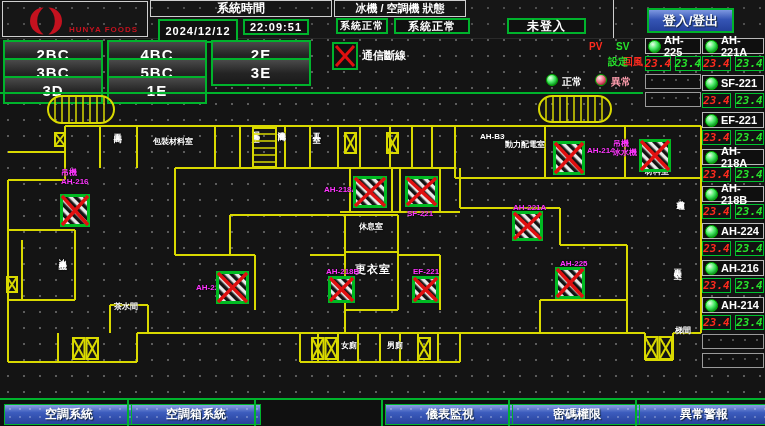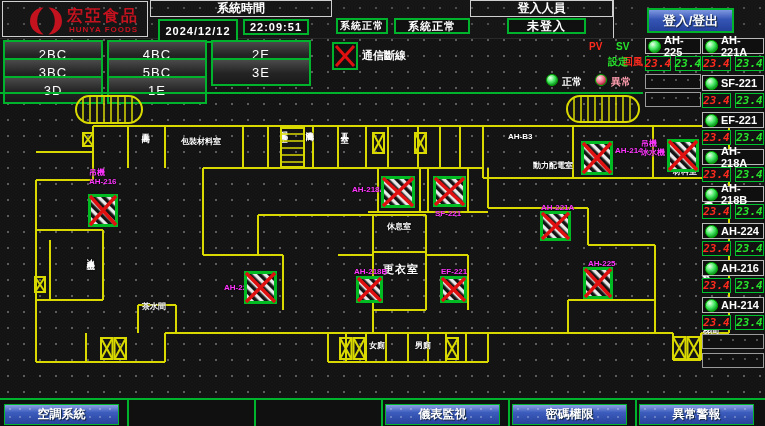--- a/index.html
+++ b/index.html
@@ -20,21 +20,21 @@
         font-size:12px;font-weight:bold;color:#fff;letter-spacing:1px;}
   #loginBtn{position:absolute;border:2px solid #00b32c;box-sizing:border-box;
         background:linear-gradient(#7d97e0,#3555b5 45%,#24409a);color:#fff;font-weight:bold;
         font-size:13px;display:flex;align-items:center;justify-content:center;cursor:pointer;
         text-shadow:1px 1px 1px #123;}
   #logoMark{position:absolute;left:26px;top:3px;}
   #logoName{position:absolute;left:64px;top:4px;color:#c4121f;font-size:16px;font-weight:bold;letter-spacing:2px;}
   #logoSub{position:absolute;left:66px;top:23px;color:#c4121f;font-size:8px;font-weight:bold;letter-spacing:1px;}
   
   .floorbtn{position:absolute;width:100px;height:28px;border:2px solid #00b32c;box-sizing:border-box;
-        background:linear-gradient(#4a4a4a,#242424 55%,#1a1a1a);color:#fff;font-size:13px;font-weight:normal;
+        background:linear-gradient(#4a4a4a,#242424 55%,#1a1a1a);color:#fff;font-size:15px;font-weight:bold;
         display:flex;align-items:center;justify-content:center;cursor:pointer;letter-spacing:1px;}
   
   .legtext{position:absolute;font-size:11px;font-weight:bold;color:#fff;}
   .small{font-size:10px;}
   .led{position:absolute;width:12px;height:12px;border-radius:50%;box-sizing:border-box;border:1px solid #0a0;}
   .led.green{background:radial-gradient(circle at 35% 30%,#eaffea,#45e862 45%,#0a8a1e 80%,#055112);}
   .led.red{background:radial-gradient(circle at 35% 30%,#ffe3e3,#f2708a 45%,#a01530 80%,#5f0a1c);border-color:#0a0;}
   
   .unitbox{position:absolute;height:16px;border:1px solid #b9b9b9;box-sizing:border-box;background:#0f0f0f;
         display:flex;align-items:center;gap:3px;padding-left:2px;font-size:11px;font-weight:bold;cursor:pointer;}
@@ -51,21 +51,21 @@
   .plan-label{position:absolute;color:#fff;font-size:8px;line-height:1.1;font-weight:bold;white-space:pre;
         text-shadow:0 0 2px #000;}
   .plan-label.vertical{writing-mode:vertical-rl;letter-spacing:1px;}
   .plan-label.big{font-size:11px;letter-spacing:1px;}
   .mag-label{position:absolute;color:#ff35ff;font-size:8px;font-weight:bold;line-height:1.15;white-space:pre;
         text-shadow:0 0 2px #000;}
   .ahu,.vent,.stairs{position:absolute;}
   
   #bottombar{position:absolute;left:0;top:398px;width:765px;height:28px;background:#101010;
         border-top:2px solid #00b32c;}
-  .menubtn{position:absolute;top:4px;width:115px;height:21px;border:1px solid #00b32c;box-sizing:border-box;
+  .menubtn{position:absolute;top:4px;width:130px;height:21px;border:1px solid #00b32c;box-sizing:border-box;
         background:linear-gradient(#8ba1e4,#3c5cbd 40%,#27429c);color:#fff;font-size:12px;font-weight:bold;
         display:flex;align-items:center;justify-content:center;cursor:pointer;text-shadow:1px 1px 1px #123;
         background-image:radial-gradient(rgba(255,255,255,.25) 1px,transparent 1.2px),linear-gradient(#8ba1e4,#3c5cbd 40%,#27429c);
         background-size:10px 8px,100% 100%;}
   .menudiv{position:absolute;top:0;width:2px;height:28px;background:#00b32c;}
   #greenline{position:absolute;left:0;top:92px;width:643px;height:2px;background:#00b32c;}
 </style>
 </head>
 <body>
 
@@ -81,32 +81,31 @@
   </svg>
 
   <div id="topbar">
     <div class="hdrcell" style="left:2px;top:1px;width:146px;height:36px;">
       <span id="logoMark">
         <svg width="34" height="32" viewBox="0 0 40 40">
           <path d="M17 3a17 17 0 0 0 0 34 22 22 0 0 1 0-34z" fill="#c4121f"></path>
           <path d="M23 3a17 17 0 0 1 0 34 22 22 0 0 0 0-34z" fill="#c4121f"></path>
         </svg>
       </span>
-      <span id="logoName">宏亞食品</span>
       <span id="logoSub">HUNYA FOODS</span>
     </div>
 
     <div class="hdrcell" style="left:150px;top:0;width:182px;height:17px;">系統時間</div>
     <div class="gval" style="left:158px;top:19px;width:80px;height:24px;font-size:11px;">2024/12/12</div>
     <div class="gval" style="left:243px;top:19px;width:66px;height:16px;font-size:11px;">22:09:51</div>
 
+    <div class="hdrcell" style="left:334px;top:0;width:132px;height:17px;font-size:11px;">冰機 / 空調機 狀態</div>
     <div class="gval" style="left:336px;top:18px;width:52px;height:16px;font-size:10px;">系統正常</div>
     <div class="gval" style="left:394px;top:18px;width:76px;height:16px;font-size:11px;">系統正常</div>
 
-    <div class="hdrcell" style="left:470px;top:0;width:143px;height:17px;">登入人員</div>
     <div class="gval" style="left:507px;top:18px;width:79px;height:16px;">未登入</div>
     <div class="hdrcell" style="left:613px;top:0;width:1px;height:38px;border:none;border-left:1px solid #cfcfcf;"></div>
 
     <div id="loginBtn" style="left:647px;top:8px;width:87px;height:25px;">登入/登出</div>
   </div>
 
   <div id="floorBtns">
       <div class="floorbtn" style="left: 3px; top: 40px;">2BC</div>
       <div class="floorbtn" style="left: 107px; top: 40px;">4BC</div>
       <div class="floorbtn" style="left: 211px; top: 40px;">2E</div>
@@ -129,21 +128,21 @@
   <span class="legtext small" style="left:589px;top:41px;color:#ff2b1e;">PV</span>
   <span class="legtext small" style="left:616px;top:41px;color:#27e42c;">SV</span>
   <span class="legtext small" style="left:584px;top:55px;color:#ff2b1e;margin-left:39px;">回風</span>
   <span class="legtext small" style="left:608px;top:55px;color:#27e42c;">設定</span>
 
   <span class="led green" style="left:546px;top:74px;"></span>
   <span class="legtext small" style="left:562px;top:75px;">正常</span>
   <span class="led red" style="left:595px;top:74px;"></span>
   <span class="legtext small" style="left:611px;top:75px;color:#ff9eae;">異常</span>
 
-  <div id="plan" class="abs" style="left:0;top:93px;width:621px;height:304px;margin-left:28px;">
+  <div id="plan" class="abs" style="left:0;top:93px;width:621px;height:304px;">
     <svg width="765" height="304" viewBox="0 93 765 304" style="position:absolute;left:0;top:0;">
       <g stroke="#d9d900" stroke-width="2" fill="none">
         <path d="M65,126 H701 M175,168 H455 M455,168 V178 M455,178 H701
                  M65,126 V180 M65,180 H8 M8,180 V362 M8,362 H137 M137,362 V333 M137,333 H300 M8,152 H65
                  M300,333 V362 M300,362 H460 M460,333 V362 M300,333 H460
                  M318,333 V362 M338,333 V362 M358,333 V362 M380,333 V362 M400,333 V362 M418,333 V362 M438,333 V362
                  M460,333 H645 M645,333 V360 M645,360 H673 M673,333 V360 M673,333 H701 M701,126 V333
                  M8,230 H75 M75,230 V300 M8,300 H75 M22,240 V300 M58,333 V362
                  M110,305 H148 M110,305 V333 M148,305 V333
                  M175,168 V255 M175,255 H255 M255,255 V310
@@ -157,21 +156,21 @@
                  M350,168 V212 M392,168 V212 M340,212 H460 M400,168 V212 M440,168 V212 M460,168 V208"></path>
       </g>
     </svg>
 
   <div class="plan-label vertical" style="left: 112px; top: 34px;">工具間</div>
       <div class="plan-label" style="left: 153px; top: 45px;">包裝材料室</div>
       <div class="plan-label vertical" style="left: 250px; top: 32px;">配電室</div>
       <div class="plan-label vertical" style="left: 276px; top: 32px;">洗滌間</div>
       <div class="plan-label vertical" style="left: 311px; top: 33px;">工具室</div>
       <div class="plan-label" style="left: 480px; top: 40px;">AH-B3</div>
-      <div class="plan-label" style="left: 505px; top: 69px;">動力配電室</div>
+      <div class="plan-label" style="left: 505px; top: 48px;">動力配電室</div>
       <div class="plan-label" style="left: 557px; top: 71px;">機房</div>
       <div class="plan-label" style="left: 645px; top: 75px;">材料室</div>
       <div class="plan-label vertical" style="left: 675px; top: 101px;">前處理</div>
       <div class="plan-label" style="left: 359px; top: 130px;">休息室</div>
       <div class="plan-label big" style="left: 355px; top: 170px;">更衣室</div>
       <div class="plan-label vertical" style="left: 57px; top: 159px;">冰水主機</div>
       <div class="plan-label" style="left: 114px; top: 210px;">茶水間</div>
       <div class="plan-label" style="left: 341px; top: 249px;">女廁</div>
       <div class="plan-label" style="left: 387px; top: 249px;">男廁</div>
       <div class="plan-label vertical" style="left: 672px; top: 169px;">更衣室</div>
@@ -376,20 +375,21 @@
         <span>AH-214</span>
       </div>
       <div class="valbox pv" style="left: 702px; top: 315px; width: 29px;">23.4</div>
       <div class="valbox sv" style="left: 735px; top: 315px; width: 29px;">23.4</div>
       <div class="emptybox" style="left: 702px; top: 334px; width: 62px;"></div>
       <div class="emptybox" style="left: 702px; top: 353px; width: 62px;"></div>
     </div>
 
   <div id="bottombar">
       <div class="menubtn" style="left: 4px;">空調系統</div>
+      <div class="menubtn" style="left: 131px;">空調箱系統</div>
       <div class="menudiv" style="left: 127px;"></div>
       <div class="menudiv" style="left: 254px;"></div>
       <div class="menubtn" style="left: 385px;">儀表監視</div>
       <div class="menudiv" style="left: 381px;"></div>
       <div class="menubtn" style="left: 512px;">密碼權限</div>
       <div class="menudiv" style="left: 508px;"></div>
       <div class="menubtn" style="left: 639px;">異常警報</div>
       <div class="menudiv" style="left: 635px;"></div>
     </div>
 </div>

